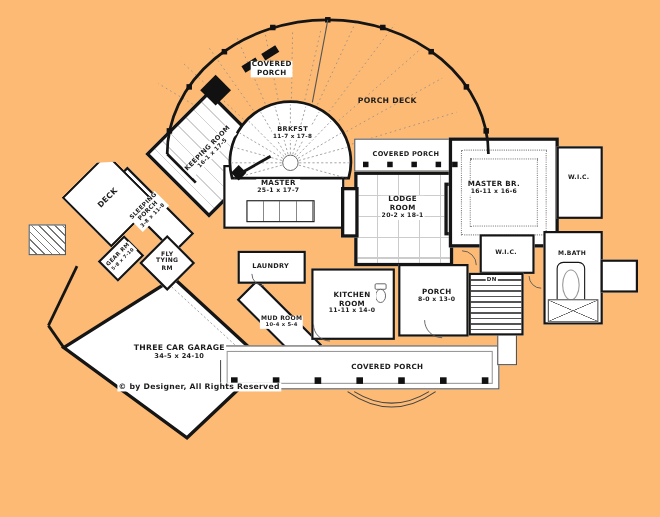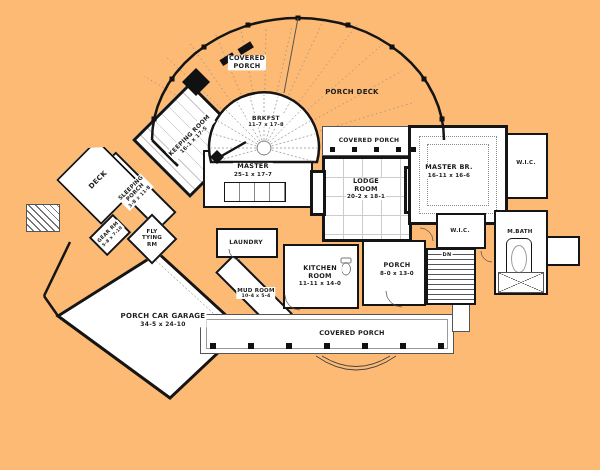--- a/index.html
+++ b/index.html
@@ -248,20 +248,23 @@
     <span class="ln d">11-11 x 14-0</span>
   </div>
   <div class="lbl s65" style="left:397px;top:269px;">
     <span class="ln">PORCH</span>
     <span class="ln d">8-0 x 13-0</span>
   </div>
   <div class="lbl s5" style="left:447px;top:255px;">
     <span class="ln">DN</span>
   </div>
   <div class="lbl" style="left:163px;top:320px;">
-    <span class="ln">PORCH CAR GARAGE</span>
+    <span class="ln">THREE CAR GARAGE</span>
     <span class="ln d">34-5 x 24-10</span>
   </div>
   <div class="lbl s65" style="left:352px;top:334px;">
     <span class="ln">COVERED PORCH</span>
   </div>
+  <div class="lbl" style="left:181px;top:352px;">
+    <span class="ln">© by Designer, All Rights Reserved</span>
+  </div>
 
 </div>
 
 </body></html>

